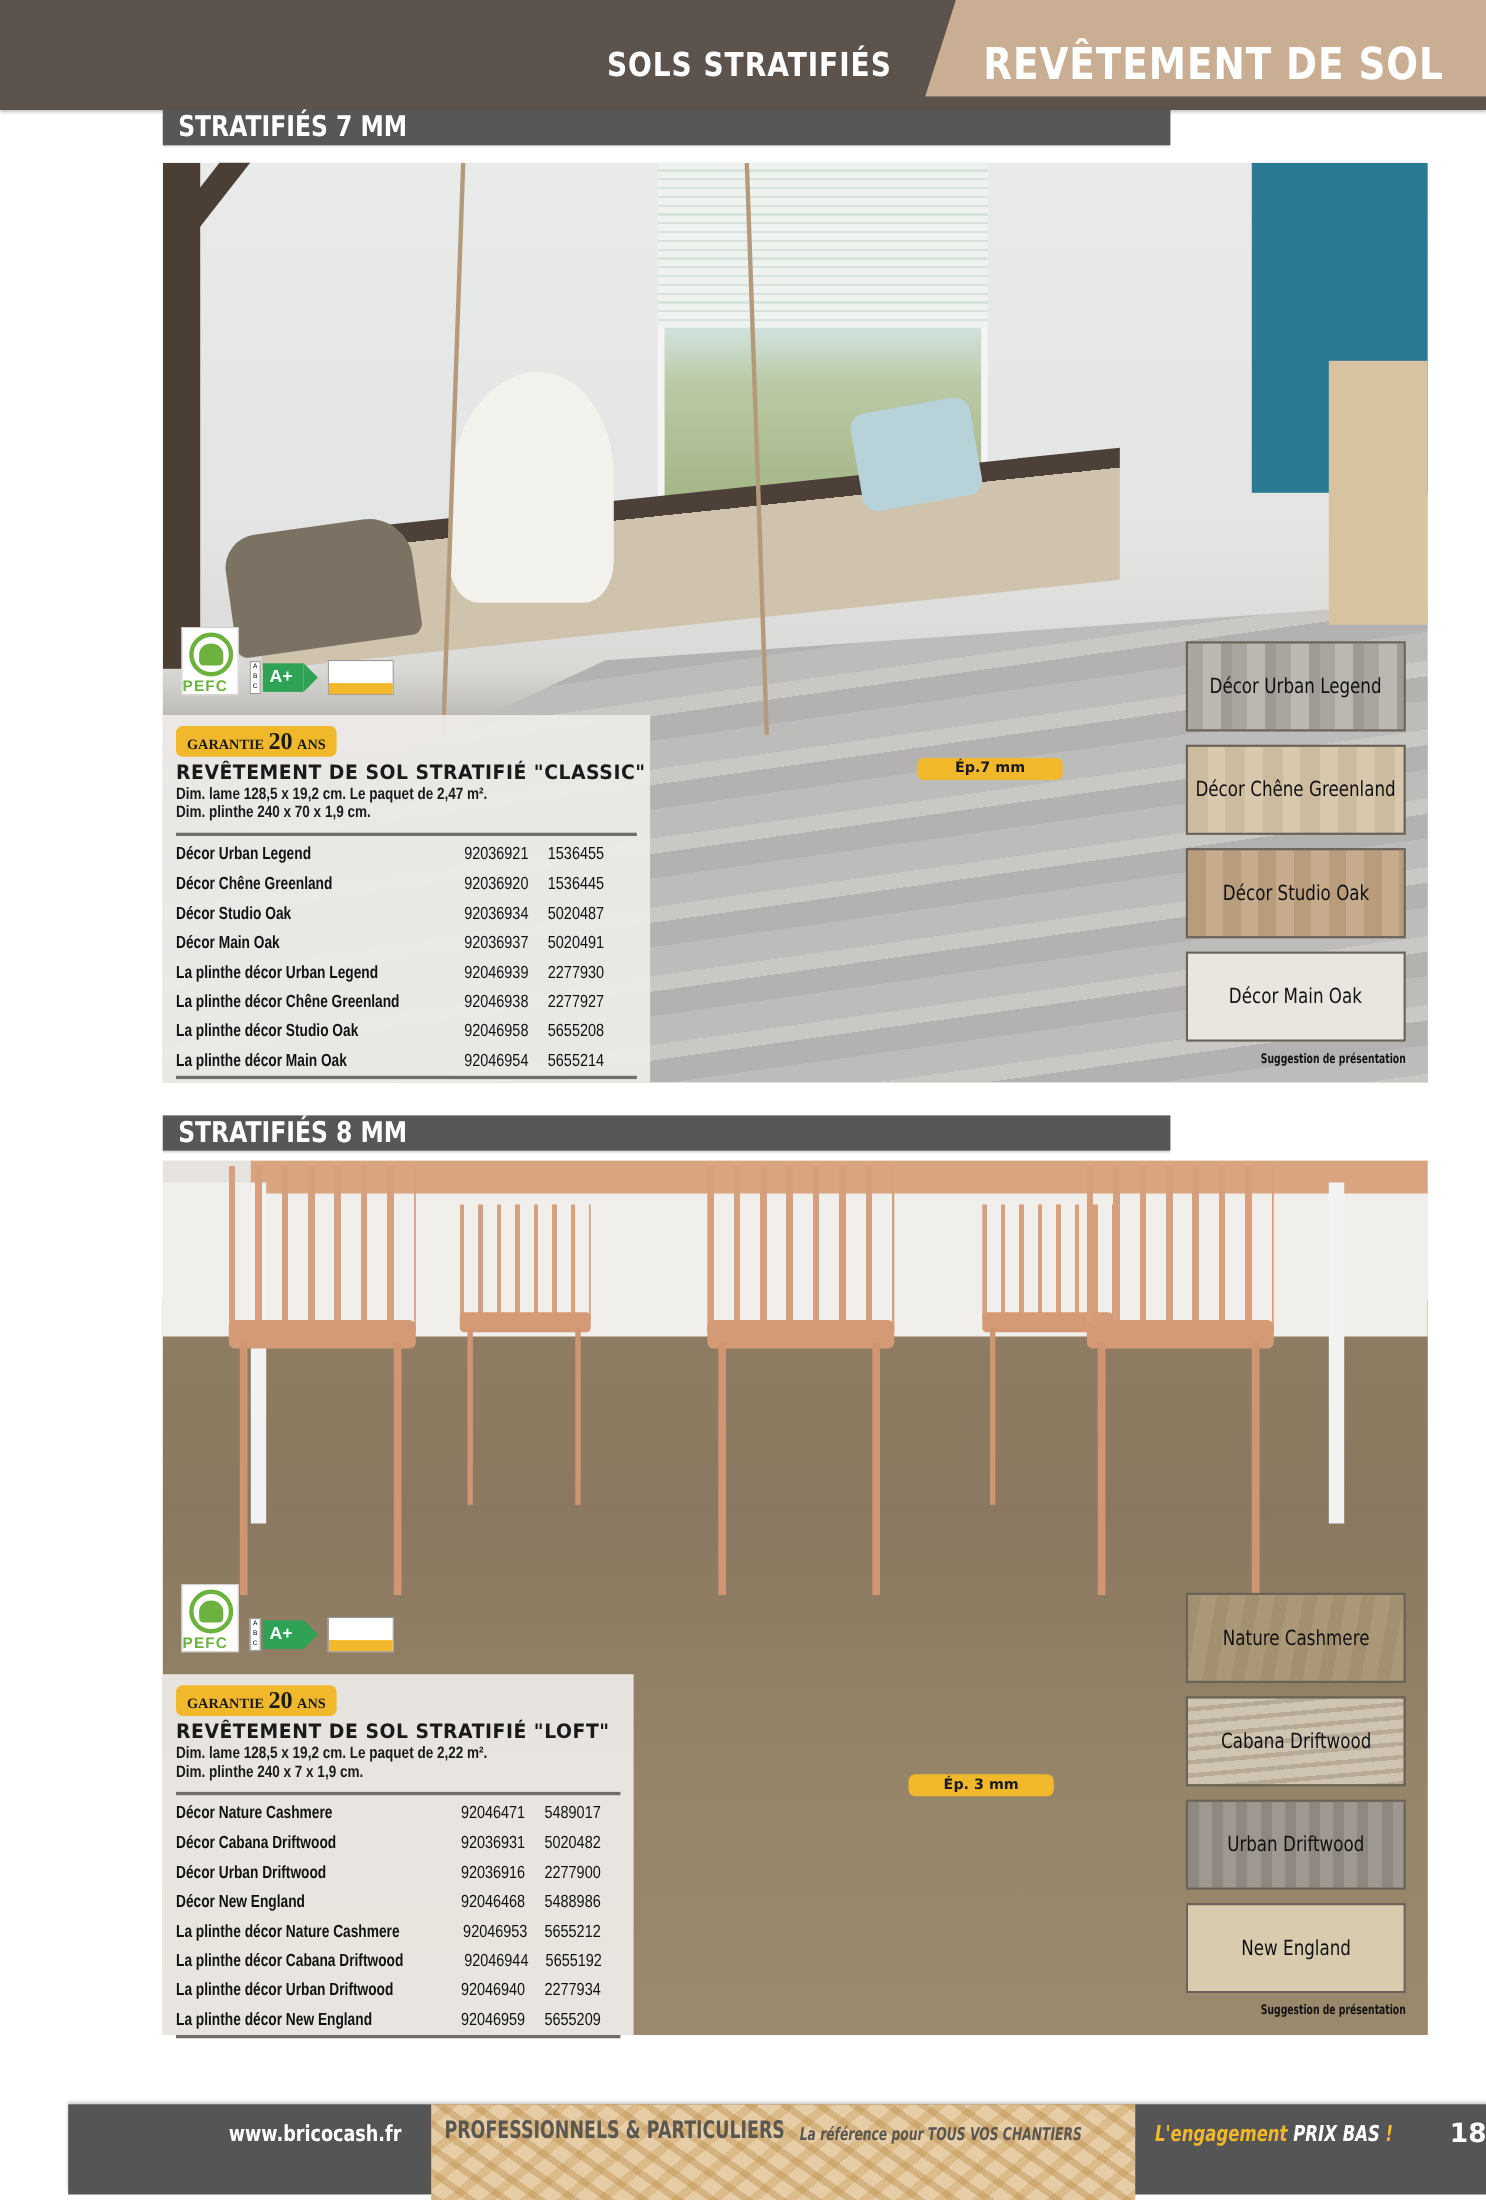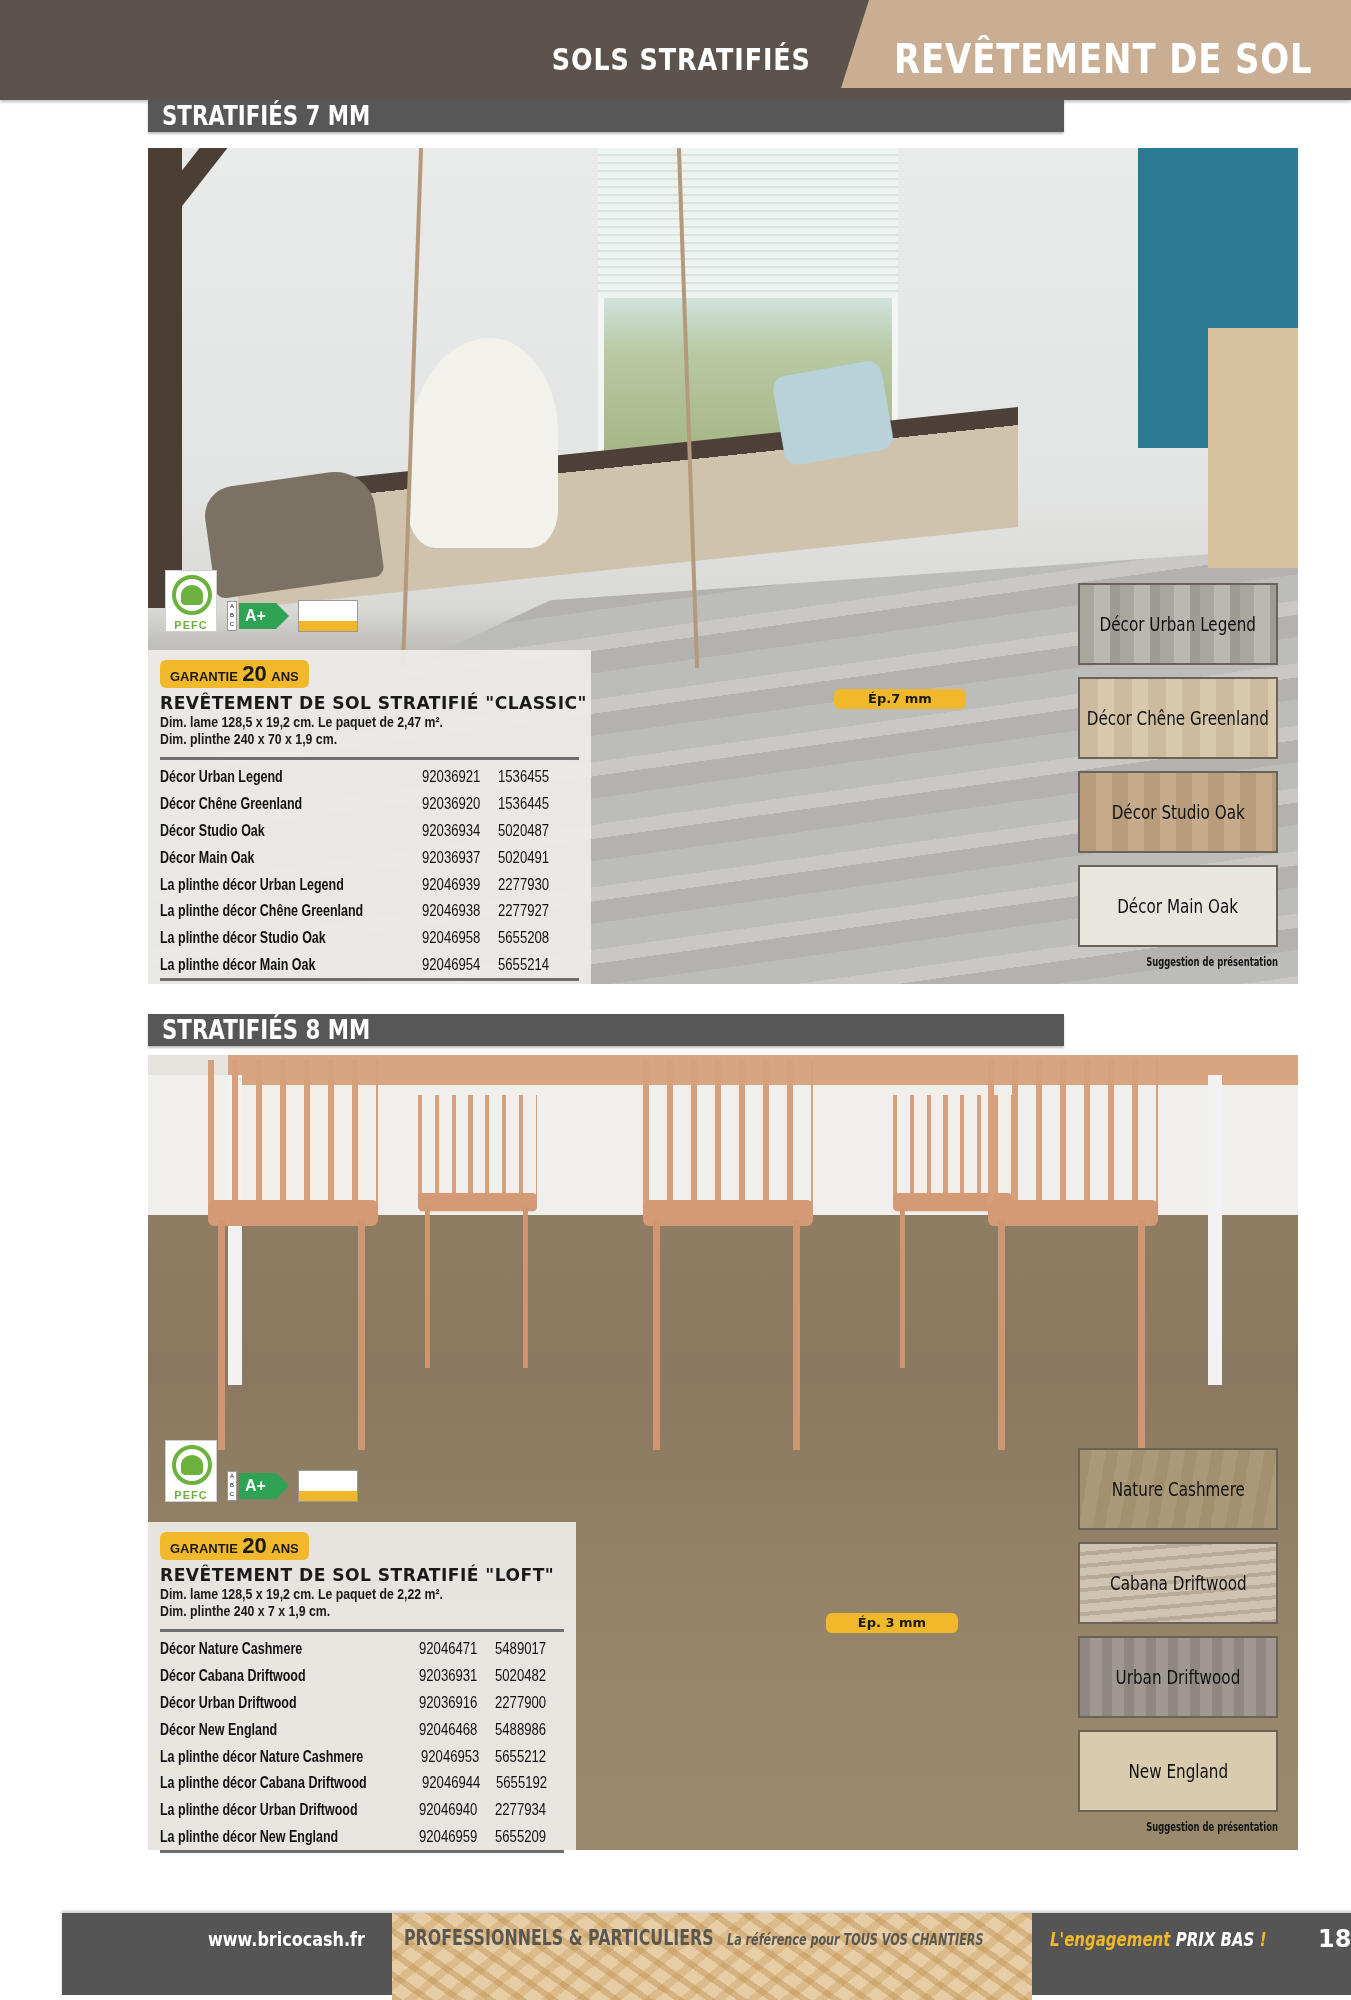--- a/index.html
+++ b/index.html
@@ -49,33 +49,33 @@
   .chair { width: 170px; height: 380px; }
   .chair .back { position: absolute; left: 0; top: 0; width: 170px; height: 150px; background: repeating-linear-gradient(90deg, #d6a07c 0 6px, transparent 6px 24px); }
   .chair .seat { position: absolute; left: 0; top: 140px; width: 170px; height: 26px; background: #d39a75; border-radius: 6px; }
   .chair .leg { position: absolute; top: 160px; width: 7px; height: 230px; background: #d09672; }
 
   
   .badges { position: absolute; left: 165px; display: flex; align-items: flex-end; gap: 10px; }
   .pefc { width: 52px; height: 62px; background: #ffffff; border: 1px solid #d0d0d0; position: relative; }
   .pefc .ring { position: absolute; left: 6px; top: 4px; width: 40px; height: 40px; border: 4px solid #6db23f; border-radius: 50%; }
   .pefc .trees { position: absolute; left: 15px; top: 14px; width: 22px; height: 20px; background: #6db23f; border-radius: 50% 50% 20% 20%; }
-  .pefc .lbl { position: absolute; left: 0; bottom: 0; width: 100%; text-align: center; font-size: 11px; font-weight: bold; color: #6db23f; letter-spacing: 1px; }
+  .pefc .lbl { position: absolute; left: 0; bottom: 0; width: 100%; text-align: left; font-size: 14px; font-weight: bold; color: #6db23f; letter-spacing: 1px; }
   .energy { display: flex; align-items: center; height: 32px; }
   .energy .scale { width: 10px; height: 30px; background: #ffffff; border: 1px solid #999; font-size: 6px; line-height: 9px; text-align: center; color: #000; }
   .energy .grade { position: relative; height: 26px; padding: 0 10px 0 6px; background: #2ea356; color: #ffffff; font-weight: bold; font-size: 16px; line-height: 26px; margin-left: 2px; }
   .energy .grade::after { content: ""; position: absolute; right: -13px; top: 0; border-left: 13px solid #2ea356; border-top: 13px solid transparent; border-bottom: 13px solid transparent; }
   .label-fr { width: 60px; height: 32px; background: #ffffff; border: 1px solid #999; position: relative; font-size: 6px; text-align: center; padding-top: 3px; margin-left: 12px; }
   .label-fr .bar { position: absolute; left: 0; bottom: 0; width: 100%; height: 10px; background: #f2b82c; }
 
   
   .info { position: absolute; left: 148px; background: rgba(238,236,232,0.93); padding: 10px 12px 0 12px; }
   .info1 { top: 650px; width: 443px; height: 334px; }
   .info2 { top: 1522px; width: 428px; height: 328px; }
-  .guarantee { display: inline-block; background: #f2b82c; border-radius: 6px; padding: 1px 10px; color: #1a1a1a; font-weight: bold; font-family: Liberation Sans, sans-serif; }
+  .guarantee { display: inline-block; background: #f2b82c; border-radius: 6px; padding: 1px 10px; color: #1a1a1a; font-weight: bold; font-family: Liberation Serif, serif; }
   .guarantee .g1, .guarantee .g3 { font-size: 13px; }
   .guarantee .g2 { font-size: 22px; }
   .product-title { font-family: "DejaVu Sans", sans-serif; font-weight: bold; font-size: 18px; color: #1a1a1a; margin-top: 4px; letter-spacing: 0.5px; white-space: nowrap; transform: scaleX(0.95); transform-origin: left center; }
   .dims { font-family: "Liberation Sans Narrow", "Liberation Sans", sans-serif; font-size: 15px; color: #1a1a1a; line-height: 17px; font-weight: bold; transform: scaleX(0.82); transform-origin: left center; white-space: nowrap; }
   .ref-table { margin-top: 10px; border-top: 3px solid #6e6e6e; border-bottom: 3px solid #6e6e6e; padding-top: 4px; width: 100%; }
   .ref-row { display: flex; height: 26.8px; align-items: center; font-family: "Liberation Sans", sans-serif; font-weight: bold; font-size: 16px; color: #111; white-space: nowrap; }
   .ref-row .name { width: 262px; transform: scaleX(0.78); transform-origin: left center; }
   .ref-row .code1 { width: 76px; transform: scaleX(0.82); transform-origin: left center; font-weight: normal; }
   .ref-row .code2 { width: 70px; transform: scaleX(0.82); transform-origin: left center; font-weight: normal; }
 

